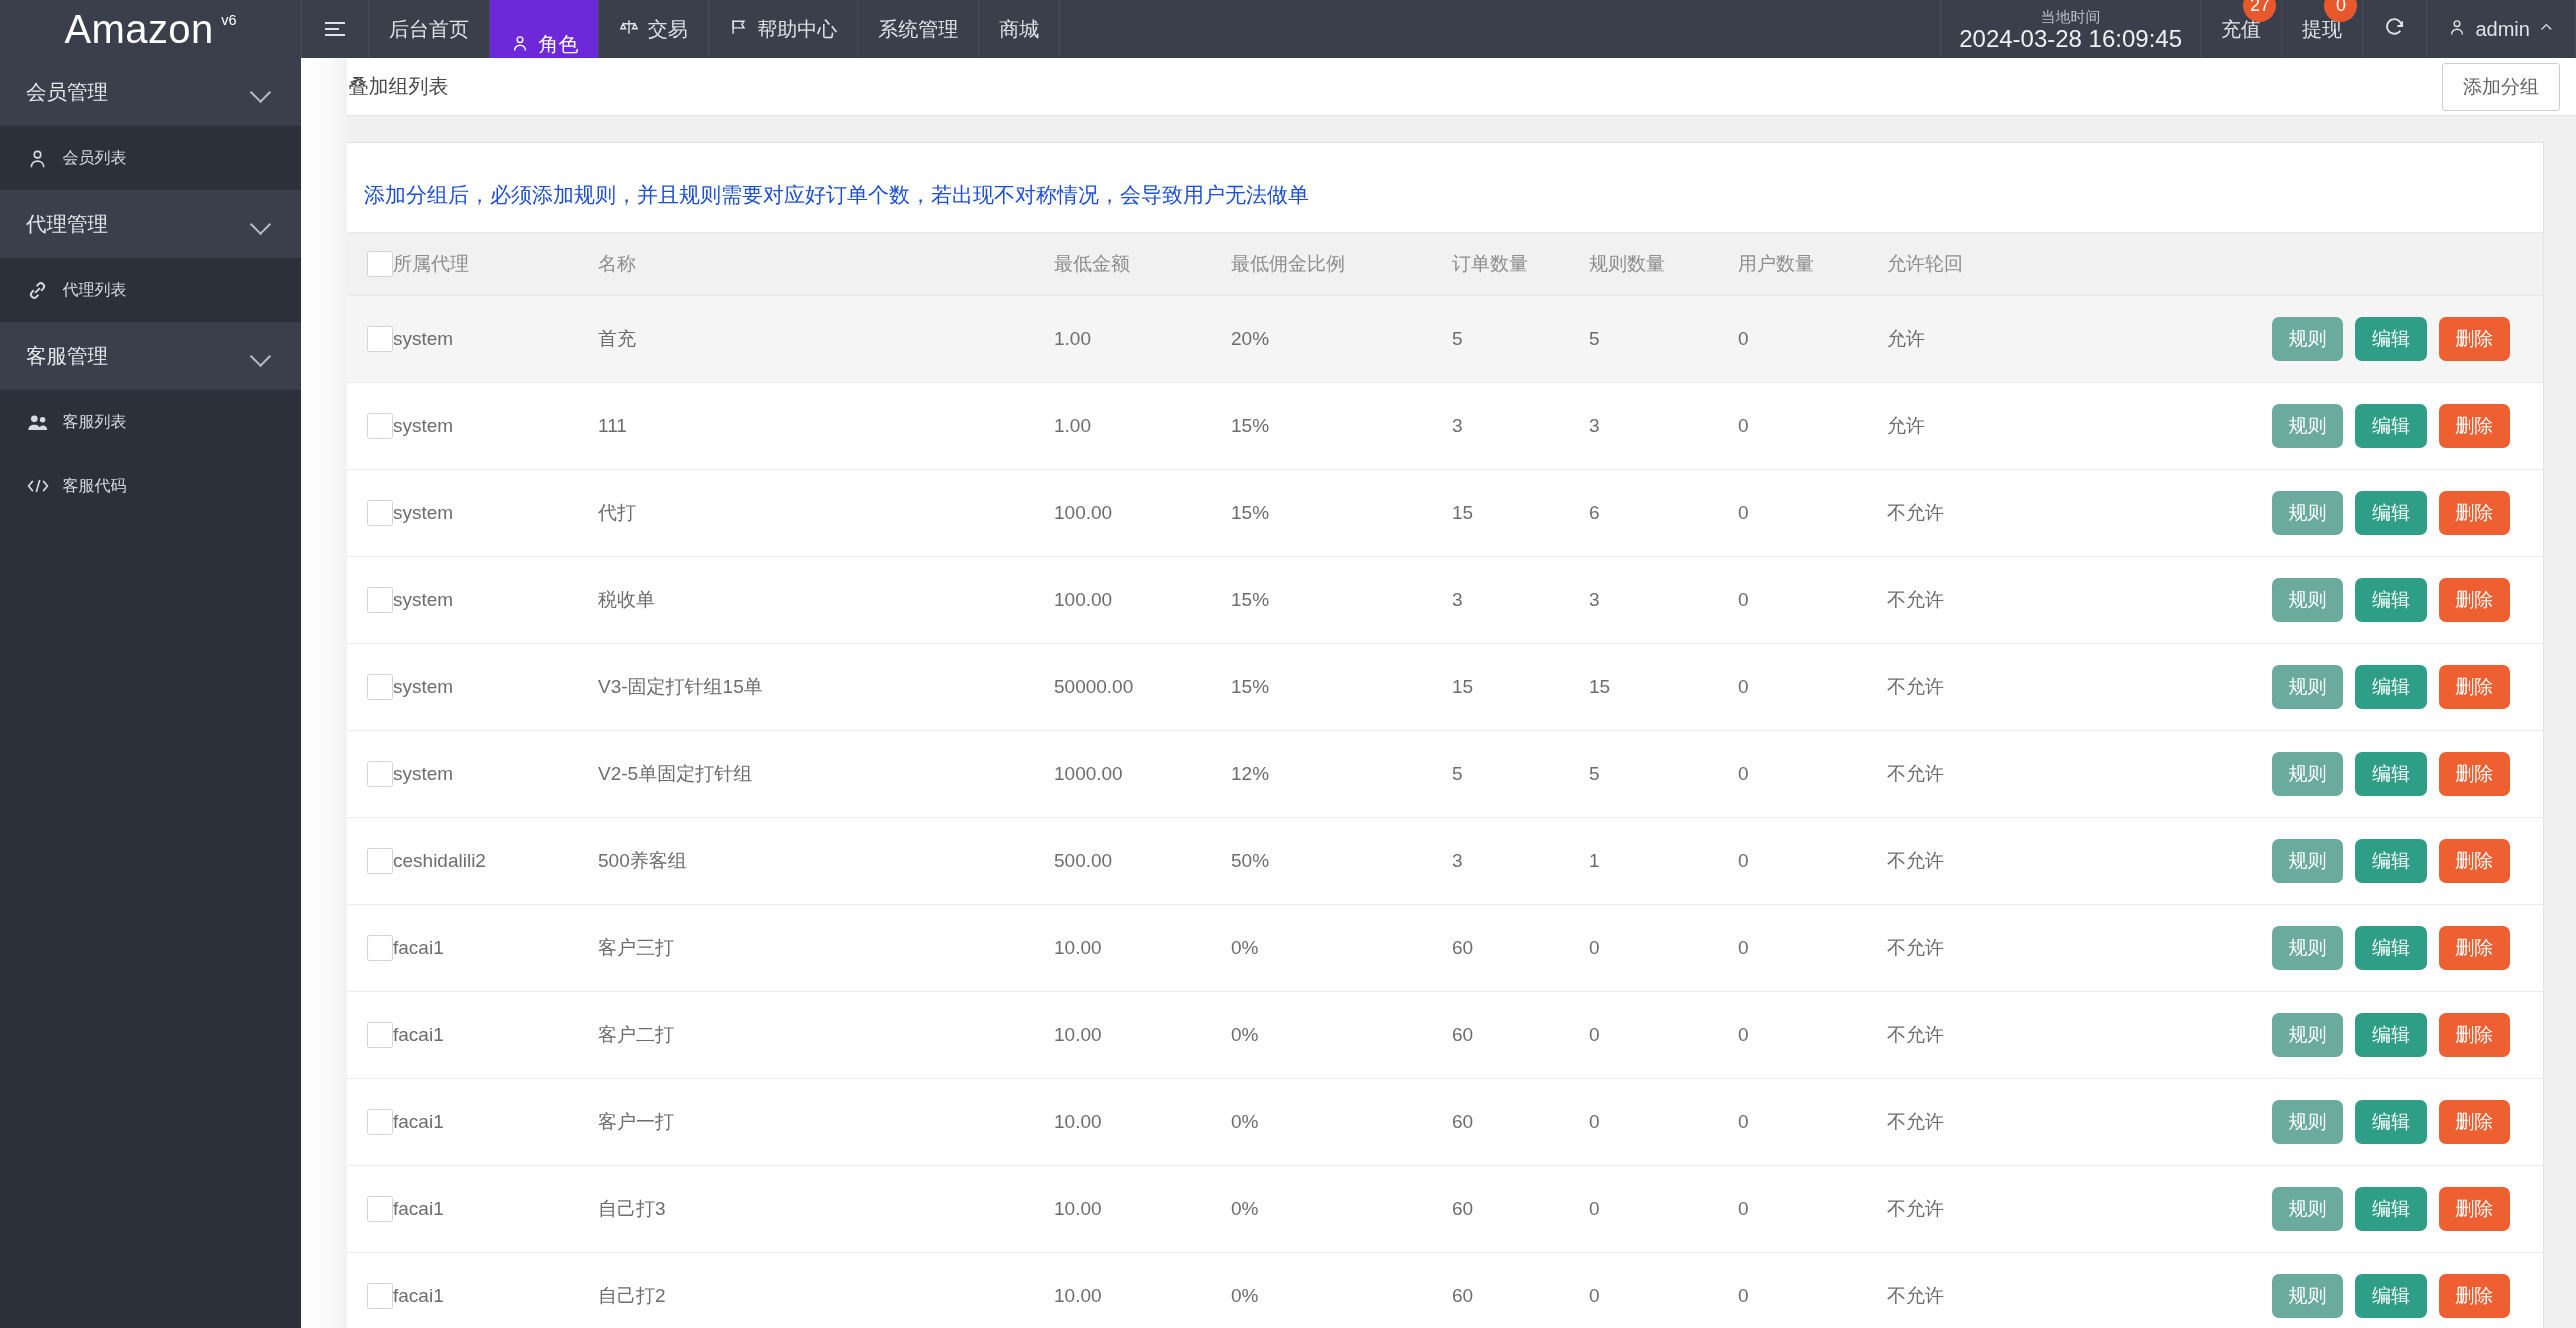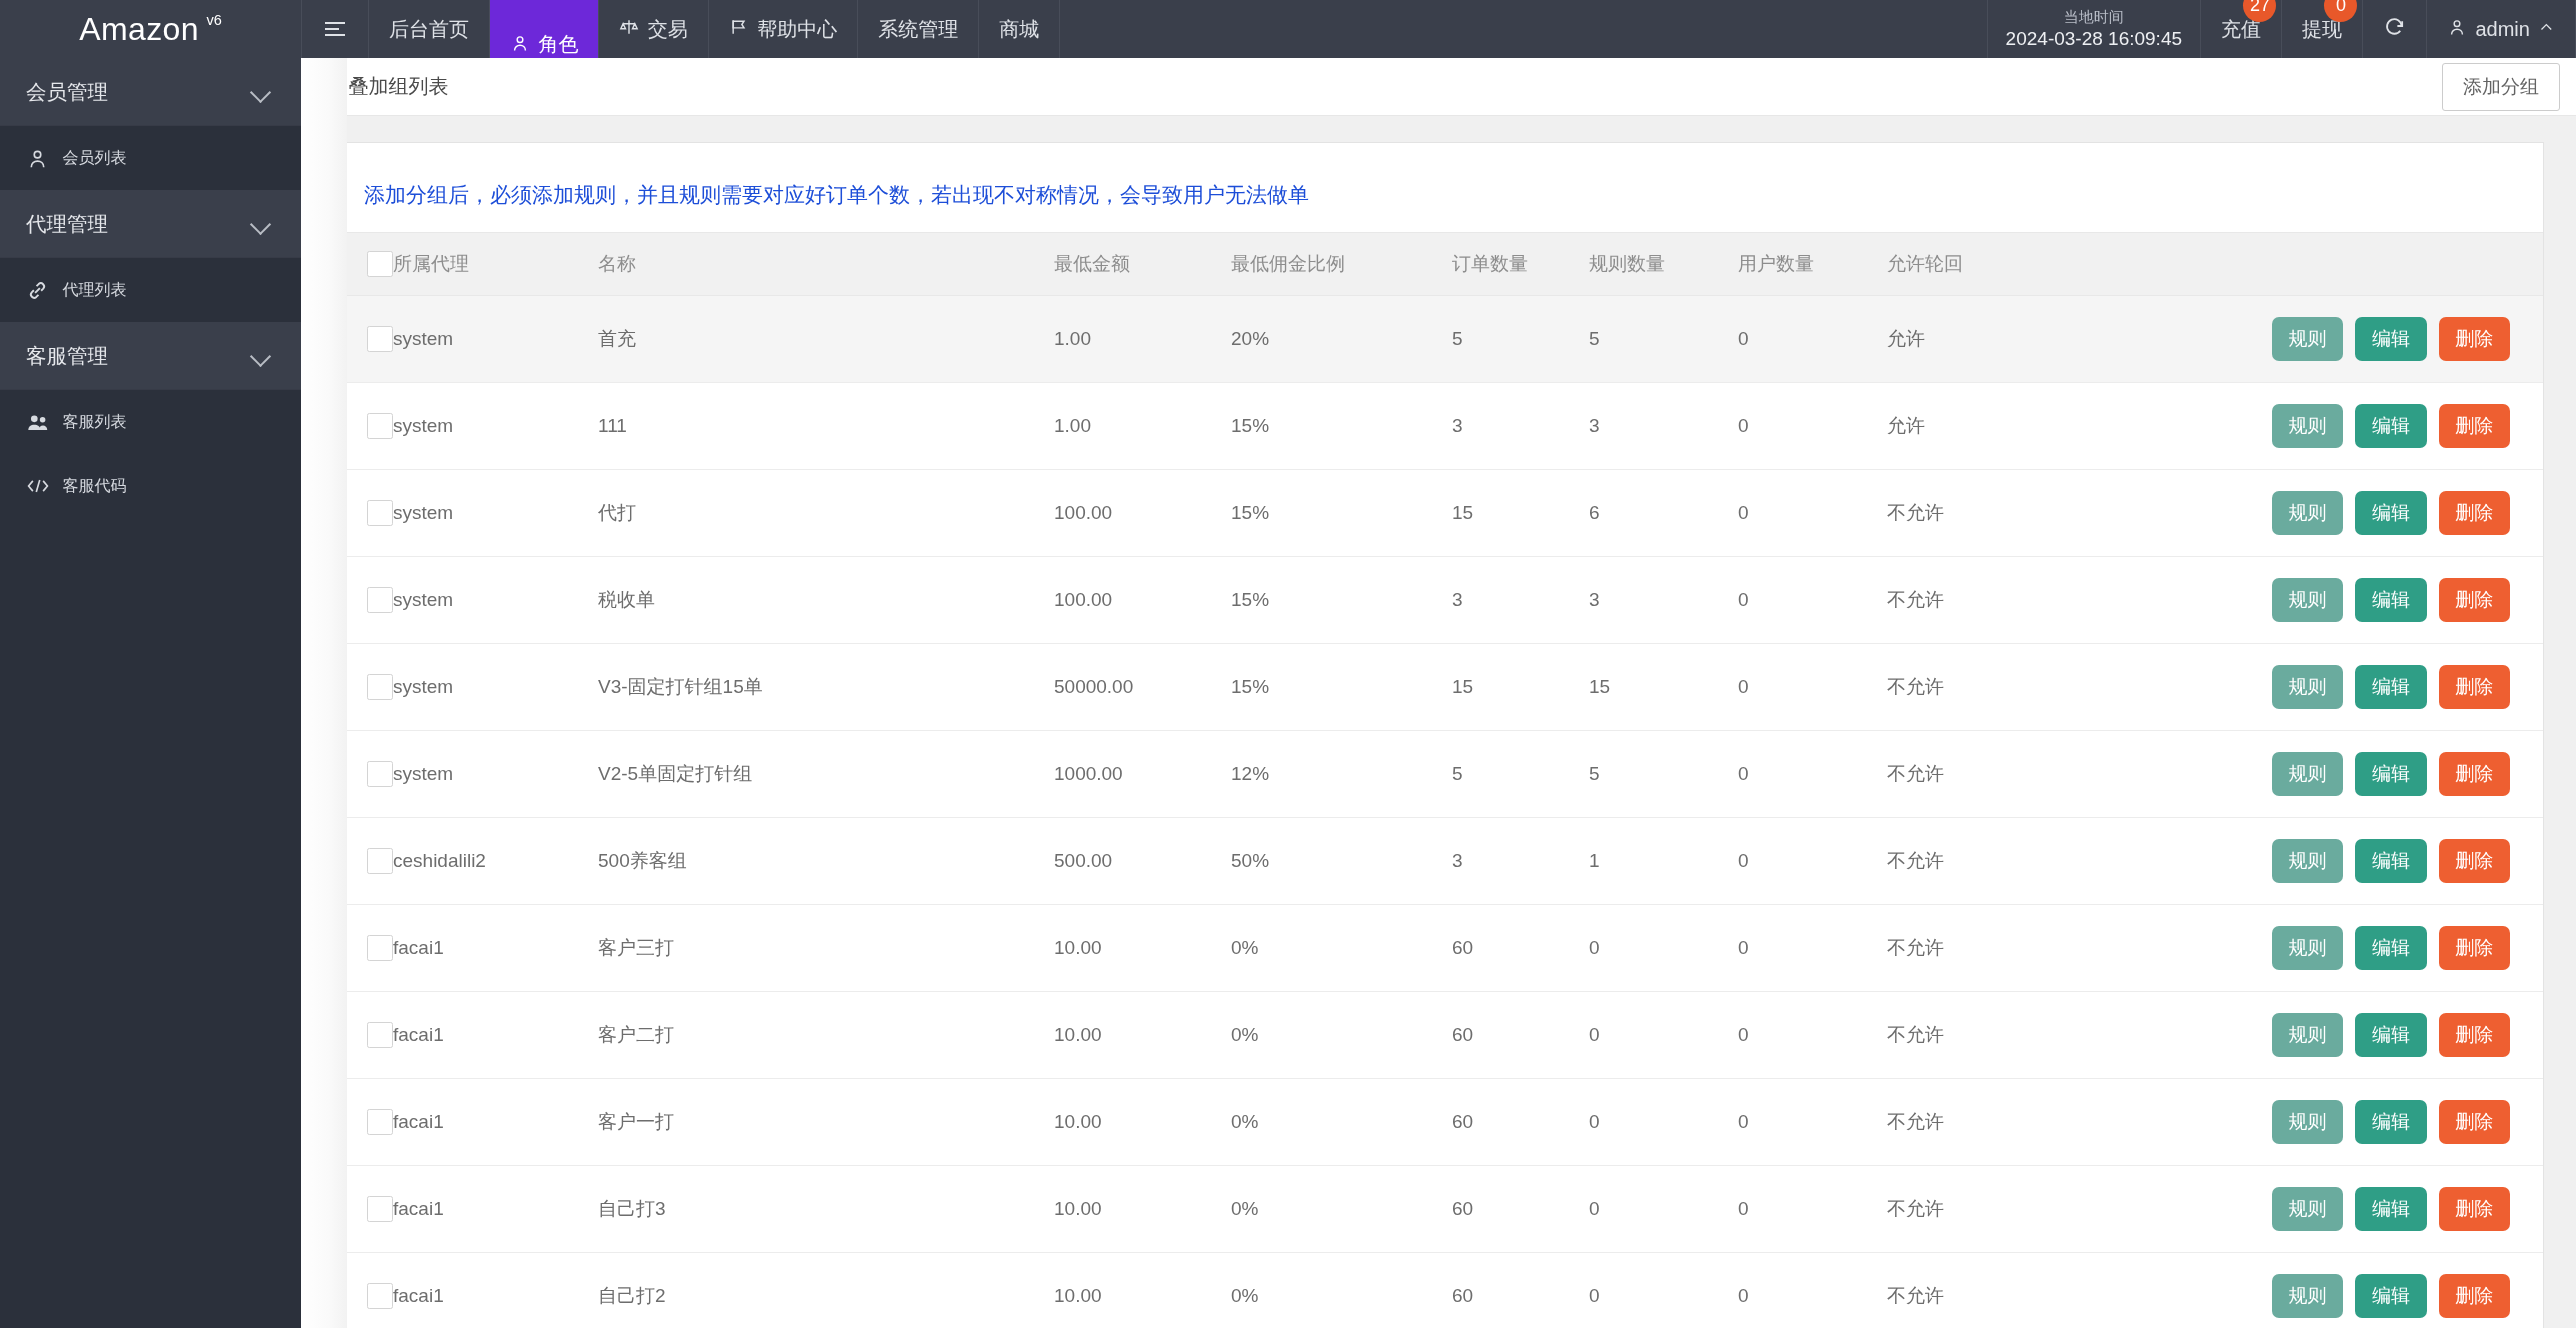--- a/index.html
+++ b/index.html
@@ -16,21 +16,21 @@
     width: 301px; flex: 0 0 301px;
     background: #2b303b;
     display: flex; flex-direction: column;
   }
   .brand {
     height: 58px; flex: 0 0 58px;
     background: #3a3f4b;
     display: flex; align-items: center; justify-content: center;
     color: #fff;
   }
-  .brand-text { font-size: 32px; font-weight: 400; letter-spacing: 0.4px; }
+  .brand-text { font-size: 40px; font-weight: 400; letter-spacing: 0.4px; }
   .brand-ver { font-size: 14.5px; margin-left: 7.6px; position: relative; top: -9px; }
 
   .nav-group {
     height: 68px; background: #3a3f4b;
     display: flex; align-items: center;
     padding: 0 30px 0 26px;
     color: #e6e8ec; font-size: 20.5px;
     border-bottom: 0.8px solid #33384380;
   }
   .nav-group .gtitle { flex: 1; }
@@ -77,21 +77,21 @@
   }
   .tb-item.first { border-left: 0.8px solid #484d59; padding: 0 23px; }
   .tb-item.active { background: #6d28d9; color: #fff; align-items: flex-end; }
   .tb-spacer { flex: 1; }
   .tb-time {
     display: flex; flex-direction: column; align-items: center; justify-content: space-between;
     padding: 8px 18px; line-height: 1.15;
     border-left: 0.8px solid #484d59; border-right: 0.8px solid #484d59;
   }
   .tb-time .lab { font-size: 15px; color: #b9bec8; }
-  .tb-time .val { font-size: 19px; color: #eef0f3; }
+  .tb-time .val { font-size: 24px; color: #eef0f3; }
   .tb-badge-wrap { position: relative; }
   .badge {
     position: absolute; top: -10.7px; right: 4.6px;
     min-width: 33px; height: 33px; padding: 0 5.3px;
     background: #e8582a; color: #fff;
     border-radius: 16.7px;
     font-size: 18px;
     display: flex; align-items: center; justify-content: center;
   }
   .hamb { display: flex; flex-direction: column; gap: 3.8px; }

